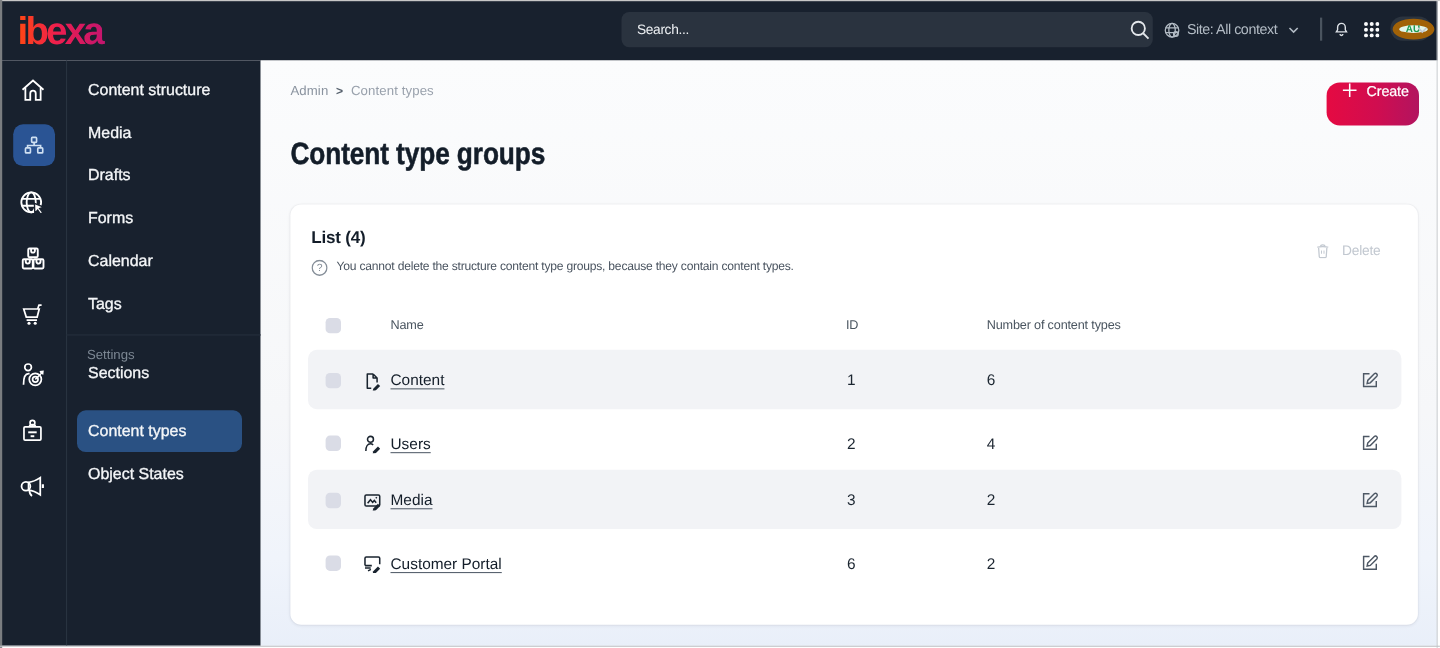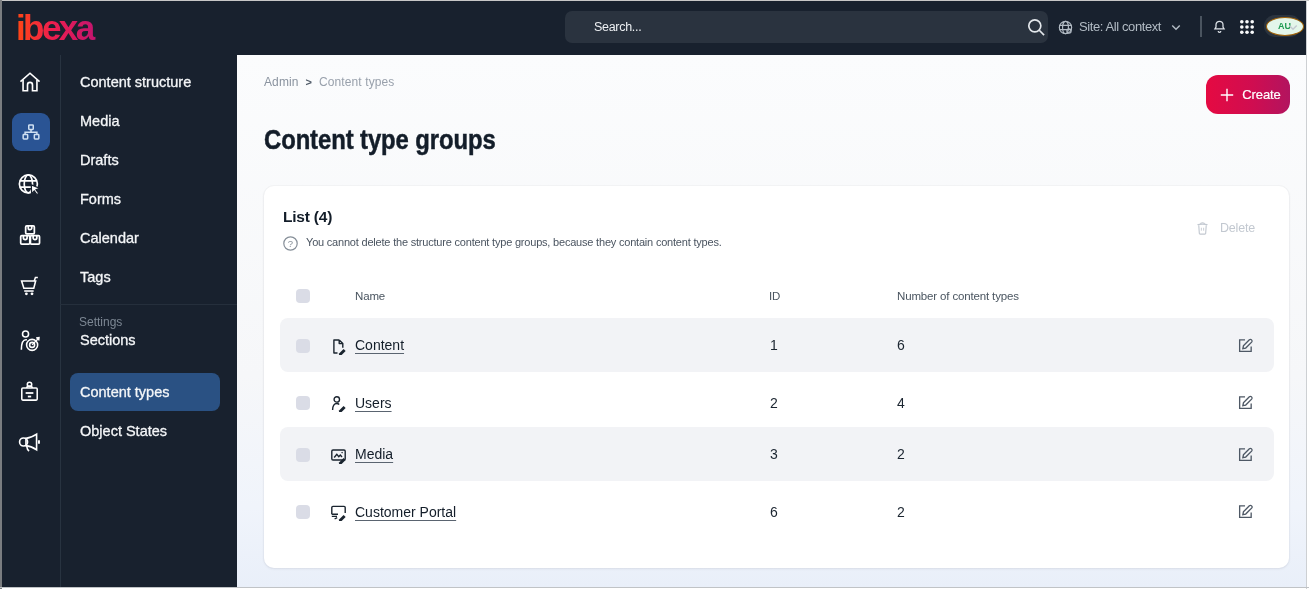--- a/index.html
+++ b/index.html
@@ -15,50 +15,50 @@
 
   .topbar{left:1px;top:1px;width:1306px;height:54px;background:#18212e;}
   .sidebar{left:1px;top:55px;width:236px;height:532px;background:#18212e;}
   .rail-div{left:60px;top:55px;width:1px;height:532px;background:#283340;}
   .content{left:237px;top:55px;width:1070px;height:532px;
     background:linear-gradient(180deg,#fbfcfd 0%,#f6f7f9 60%,#f0f4fb 85%,#e9eff9 100%);}
 
   
   .logo{left:17px;top:11.5px;}
   .search{left:565px;top:11px;width:483px;height:32px;background:#2a333f;border-radius:7px;
-    color:#eceff2;font-size:12.5px;letter-spacing:-0.3px;display:flex;align-items:center;padding-left:29px;}
+    color:#eceff2;font-size:12.5px;letter-spacing:-0.3px;display:flex;align-items:center;padding-left:14px;}
   .mag{left:1027px;top:18px;}
   .siteglobe{left:1058px;top:19.5px;}
   .sitetxt{left:1079px;top:12px;height:29px;display:flex;align-items:center;color:#b2bbc4;font-size:13px;letter-spacing:-0.4px;}
   .chev1{left:1171px;top:23.5px;}
   .tdiv{left:1200px;top:16px;width:1.5px;height:21px;background:#4a545f;}
   .bell{left:1212px;top:18.7px;}
   .grid9{left:1239.5px;top:19.8px;}
   .avpill{left:1264px;top:15px;width:37px;height:22px;background:#2b343f;border-radius:11px;}
-  .avatar{left:1265.5px;top:16.5px;width:38px;height:19px;border-radius:50%;background:#e3f6ea;border:1px solid #a16207;
+  .avatar{left:1265.5px;top:16.5px;width:38px;height:19px;border-radius:50%;background:#e3f6ea;border:6px solid #a16207;
     color:#1d9b51;font-size:9px;font-weight:700;display:flex;align-items:center;justify-content:center;letter-spacing:0;}
   .chev2{left:1288px;top:23.5px;}
 
   
   .ric{}
   .ract{left:12px;top:112.5px;width:38px;height:38px;background:#2a5494;border-radius:9px;}
 
   
   .mitem{left:80px;width:160px;color:#f4f6f8;font-size:14.5px;font-weight:400;-webkit-text-stroke:0.3px #f4f6f8;}
   .mdiv{left:60px;top:304px;width:177px;height:1px;background:#252f3c;}
   .mlabel{left:79px;top:315px;color:#7c8793;font-size:12px;}
   .mact{left:70px;top:373px;width:150px;height:38px;background:#2a5183;border-radius:8px;}
 
   
   .crumb{left:264px;top:75px;font-size:12px;color:#8a939f;letter-spacing:0.1px;}
   .crumb .c2{color:#99a1ac;}
   .crumb b{color:#525d6a;font-weight:700;padding:0 7px;font-size:11px;}
   .createbtn{left:1206px;top:75px;width:84px;height:39px;border-radius:12px;
     background:linear-gradient(90deg,#e50a42 0%,#d00d50 55%,#b2145f 100%);
-    display:flex;align-items:center;justify-content:center;color:#fff;font-size:13px;font-weight:400;letter-spacing:-0.1px;-webkit-text-stroke:0.2px #fff;}
+    display:flex;align-items:flex-start;justify-content:center;color:#fff;font-size:13px;font-weight:400;letter-spacing:-0.1px;-webkit-text-stroke:0.2px #fff;}
   .h1{left:264px;top:124px;font-size:28px;font-weight:700;color:#131d29;letter-spacing:-0.1px;transform:scaleX(0.852);transform-origin:left top;white-space:nowrap;-webkit-text-stroke:0.5px #131d29;}
   .card{left:264px;top:186px;width:1025px;height:382px;background:#fff;border-radius:10px;
     box-shadow:0 1px 3px rgba(25,35,55,0.07), 0 0 0 1px rgba(25,35,55,0.025);}
 
   .listhead{left:283px;top:208px;font-size:15.5px;font-weight:700;color:#131d29;letter-spacing:-0.2px;}
   .helpico{left:283px;top:236px;}
   .helptxt{left:306px;top:236px;font-size:11px;letter-spacing:-0.2px;color:#4a5460;}
   .delbtn{left:1196px;top:221px;display:flex;align-items:center;color:#c2c8d0;font-size:12.5px;letter-spacing:-0.2px;}
 
   .chk{width:14px;height:14px;background:#dadce6;border-radius:4px;}

